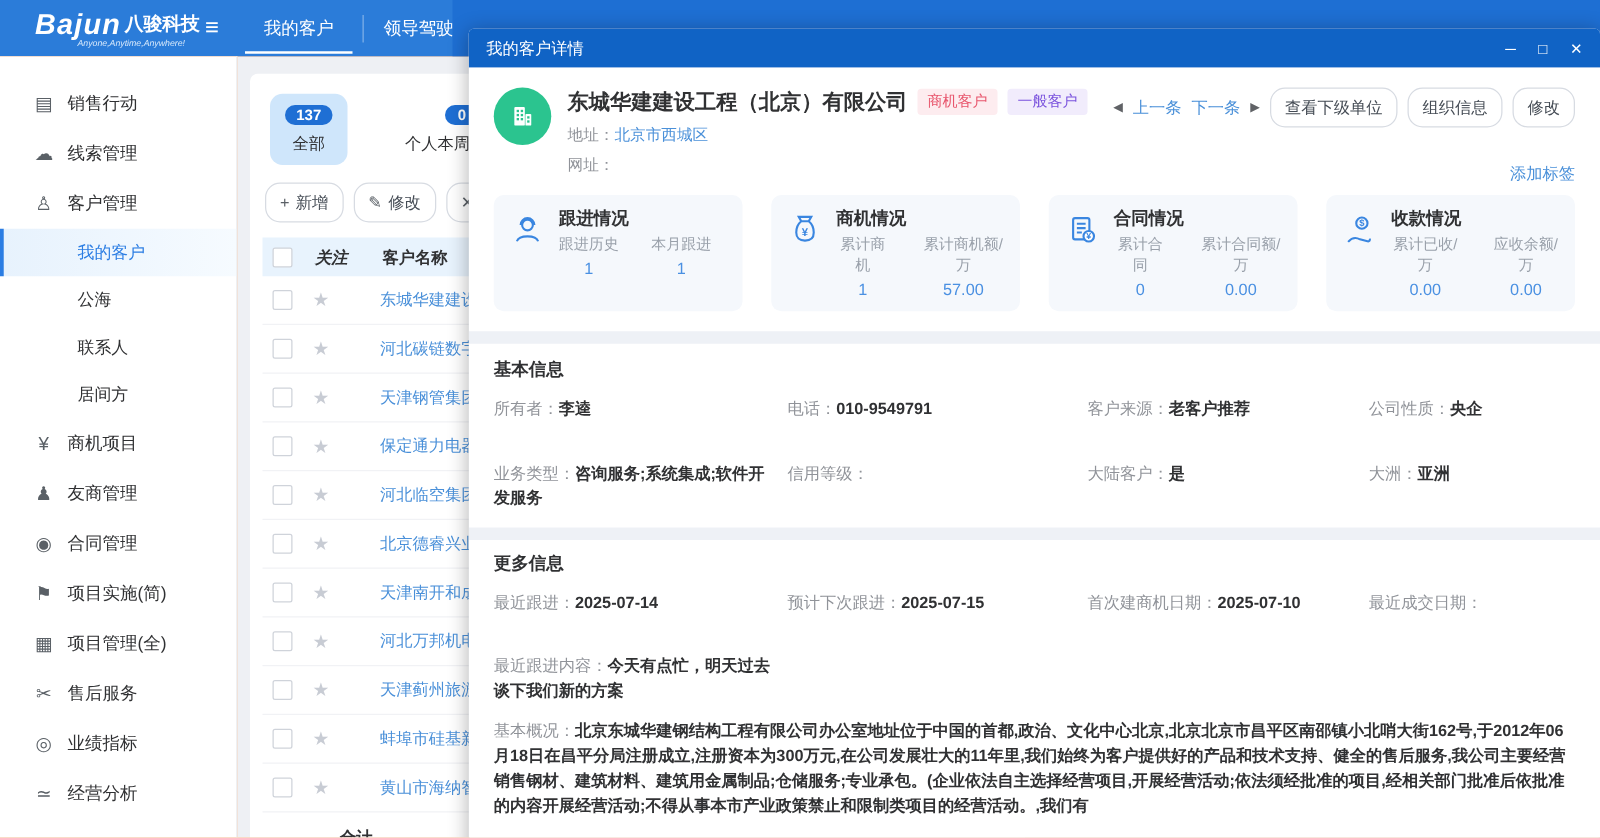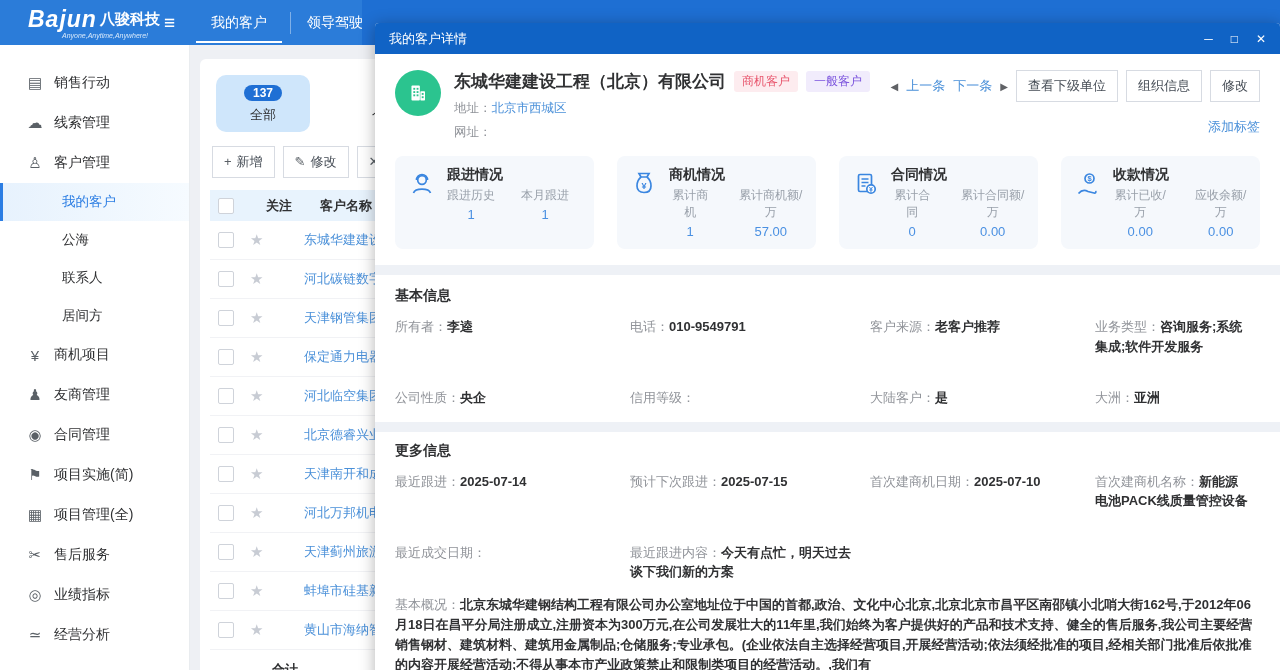--- a/index.html
+++ b/index.html
@@ -20,31 +20,31 @@
   
   .sidebar{position:absolute;left:0;top:45px;width:190px;bottom:0;background:#fff;border-right:1px solid #e9ecef;z-index:6;padding-top:18px;box-sizing:border-box;overflow:hidden;}
   .side-item{height:40px;display:flex;align-items:center;padding-left:26px;gap:10px;font-size:14px;color:#303133;cursor:pointer;}
   .side-item .ic{width:18px;text-align:center;color:#5a6066;font-size:15px;}
   .sub-item{height:38px;display:flex;align-items:center;padding-left:62px;font-size:13.5px;color:#303133;cursor:pointer;}
   .sub-item.active{background:linear-gradient(90deg,#e7f2fd,#f6fbff);color:#2b7de3;border-left:3px solid #2b7de3;padding-left:59px;}
   
   .listpane{position:absolute;left:190px;top:45px;right:0;bottom:0;background:#eef0f4;z-index:1;}
   .listcard{position:absolute;left:10px;top:14px;width:620px;bottom:0;background:#fff;border-radius:6px 6px 0 0;padding:10px 10px 0 10px;box-sizing:border-box;}
   .chips{display:flex;gap:34px;margin:6px 0 14px 6px;}
-  .chip{text-align:center;padding:8px 28px;border-radius:10px;cursor:pointer;}
+  .chip{text-align:center;padding:8px 12px;border-radius:10px;cursor:pointer;}
   .chip.active{background:#cfe6fb;}
   .chip .badge{display:inline-block;background:#1f6fd4;color:#fff;border-radius:10px;padding:1px 9px;font-size:12px;font-weight:bold;min-width:10px;}
   .chip .clabel{margin-top:5px;font-size:13px;color:#303133;}
   .lbtns{display:flex;gap:8px;margin:0 0 12px 2px;}
-  .btn-plain{background:#fff;border:1px solid #d7dbe2;border-radius:0;padding:6px 11px;font-size:13px;color:#454c55;cursor:pointer;white-space:nowrap;font-family:inherit;}
+  .btn-plain{background:#fff;border:1px solid #d7dbe2;border-radius:12px;padding:6px 11px;font-size:13px;color:#454c55;cursor:pointer;white-space:nowrap;font-family:inherit;}
   .btn-plain .bi{margin-right:5px;color:#5a6066;}
   .ltable-head{display:flex;align-items:center;background:#e8f3fd;height:31px;padding:0 8px;font-size:13px;font-weight:bold;color:#303133;}
   .ltable-row{display:flex;align-items:center;height:38px;border-bottom:1px solid #f1f2f5;padding:0 8px;}
   .cbx{width:14px;height:14px;border:1px solid #cfd3da;border-radius:2px;background:#fff;flex:0 0 auto;cursor:pointer;}
-  .col-follow{margin-left:32px;width:42px;}
+  .col-follow{margin-left:18px;width:42px;font-style:italic;}
   .star{margin-left:16px;width:42px;color:#c8ccd4;font-size:15px;cursor:pointer;}
   .col-name{margin-left:12px;}
   .cname{margin-left:12px;color:#4a90d9;font-size:13px;white-space:nowrap;cursor:pointer;}
   .lfooter{height:40px;display:flex;align-items:center;font-size:13px;font-weight:bold;color:#303133;padding-left:62px;}
   
   .panel{position:absolute;left:375px;top:23px;width:905px;height:663px;z-index:30;border-radius:4px 4px 0 0;overflow:hidden;box-shadow:0 2px 16px rgba(0,0,0,.3);background:#eef1f6;}
   .ptitlebar{height:31px;background:#1063c5;display:flex;align-items:center;padding:0 14px;}
   .ptitle{color:#fff;font-size:13px;}
   .pctrls{margin-left:auto;display:flex;gap:18px;color:#fff;font-size:12px;}
   .pctrls span{cursor:pointer;}
@@ -58,21 +58,21 @@
   .big-name{font-size:17px;font-weight:bold;color:#303133;}
   .tag{font-size:12px;padding:2px 8px;border-radius:3px;}
   .tag-red{background:#fdecef;color:#e8566d;}
   .tag-purple{background:#f1ecfc;color:#7a52dd;}
   .meta-row{margin-top:7px;font-size:12.5px;color:#909399;}
   .meta-row a{color:#4a90d9;text-decoration:none;cursor:pointer;}
   .head-right{position:absolute;right:20px;top:16px;text-align:right;}
   .nav-row{display:flex;align-items:center;gap:8px;justify-content:flex-end;}
   .arr{color:#606266;font-size:10px;}
   .navlink{color:#4a90d9;font-size:13px;cursor:pointer;}
-  .addtag{margin-top:16px;color:#4a90d9;font-size:13px;cursor:pointer;}
+  .addtag{margin-top:28px;color:#4a90d9;font-size:13px;cursor:pointer;}
   .stats-row{display:flex;gap:23px;margin-top:15px;}
   .scard{flex:1;background:#f5f8fc;border-radius:8px;padding:10px 12px;display:flex;gap:10px;align-items:flex-start;}
   .sicon{width:30px;height:30px;flex:0 0 auto;margin-top:3px;}
   .stitle{font-size:14px;font-weight:bold;color:#303133;}
   .metrics{display:flex;gap:26px;margin-top:3px;}
   .metric{text-align:center;}
   .mlabel{font-size:12px;color:#99a0aa;}
   .mvalue{font-size:13px;color:#4a90e2;margin-top:3px;}
   .sec2{padding:12px 20px 14px;}
   .sec-title{font-size:14px;font-weight:bold;color:#303133;margin-bottom:12px;}
@@ -378,35 +378,34 @@
           </div>
         </div>
       </div>
 
       <div class="sec sec2">
         <div class="sec-title">基本信息</div>
         <div class="igrid">
           <div class="ifield"><span class="ilabel">所有者</span><span class="ivalue">李逵</span></div>
           <div class="ifield"><span class="ilabel">电话</span><span class="ivalue">010-9549791</span></div>
           <div class="ifield"><span class="ilabel">客户来源</span><span class="ivalue">老客户推荐</span></div>
+          <div class="ifield"><span class="ilabel">公司性质</span><span class="ivalue">央企</span></div>
           <div class="ifield"><span class="ilabel">业务类型</span><span class="ivalue">咨询服务;系统集成;软件开发服务</span></div>
-          <div class="ifield"><span class="ilabel">公司性质</span><span class="ivalue">央企</span></div>
           <div class="ifield"><span class="ilabel">信用等级</span><span class="ivalue"></span></div>
           <div class="ifield"><span class="ilabel">大陆客户</span><span class="ivalue">是</span></div>
           <div class="ifield"><span class="ilabel">大洲</span><span class="ivalue">亚洲</span></div>
         </div>
       </div>
 
       <div class="sec sec3">
         <div class="sec-title">更多信息</div>
         <div class="igrid">
           <div class="ifield"><span class="ilabel">最近跟进</span><span class="ivalue">2025-07-14</span></div>
           <div class="ifield"><span class="ilabel">预计下次跟进</span><span class="ivalue">2025-07-15</span></div>
           <div class="ifield"><span class="ilabel">首次建商机日期</span><span class="ivalue">2025-07-10</span></div>
-          <div class="ifield"><span class="ilabel">首次建商机名称</span><span class="ivalue">新能源电池PACK线质量管控设备</span></div>
           <div class="ifield"><span class="ilabel">最近成交日期</span><span class="ivalue"></span></div>
           <div class="ifield"><span class="ilabel">最近跟进内容</span><span class="ivalue">今天有点忙，明天过去谈下我们新的方案</span></div>
         </div>
         <div class="overview">
           <span class="ilabel">基本概况</span><span>北京东城华建钢结构工程有限公司办公室地址位于中国的首都,政治、文化中心北京,北京北京市昌平区南邵镇小北哨大街162号,于2012年06月18日在昌平分局注册成立,注册资本为300万元,在公司发展壮大的11年里,我们始终为客户提供好的产品和技术支持、健全的售后服务,我公司主要经营销售钢材、建筑材料、建筑用金属制品;仓储服务;专业承包。(企业依法自主选择经营项目,开展经营活动;依法须经批准的项目,经相关部门批准后依批准的内容开展经营活动;不得从事本市产业政策禁止和限制类项目的经营活动。,我们有</span>
         </div>
 
         <div class="dtabs">
           <div class="dtab active">销售</div>
           <div class="dtab">实施</div>

